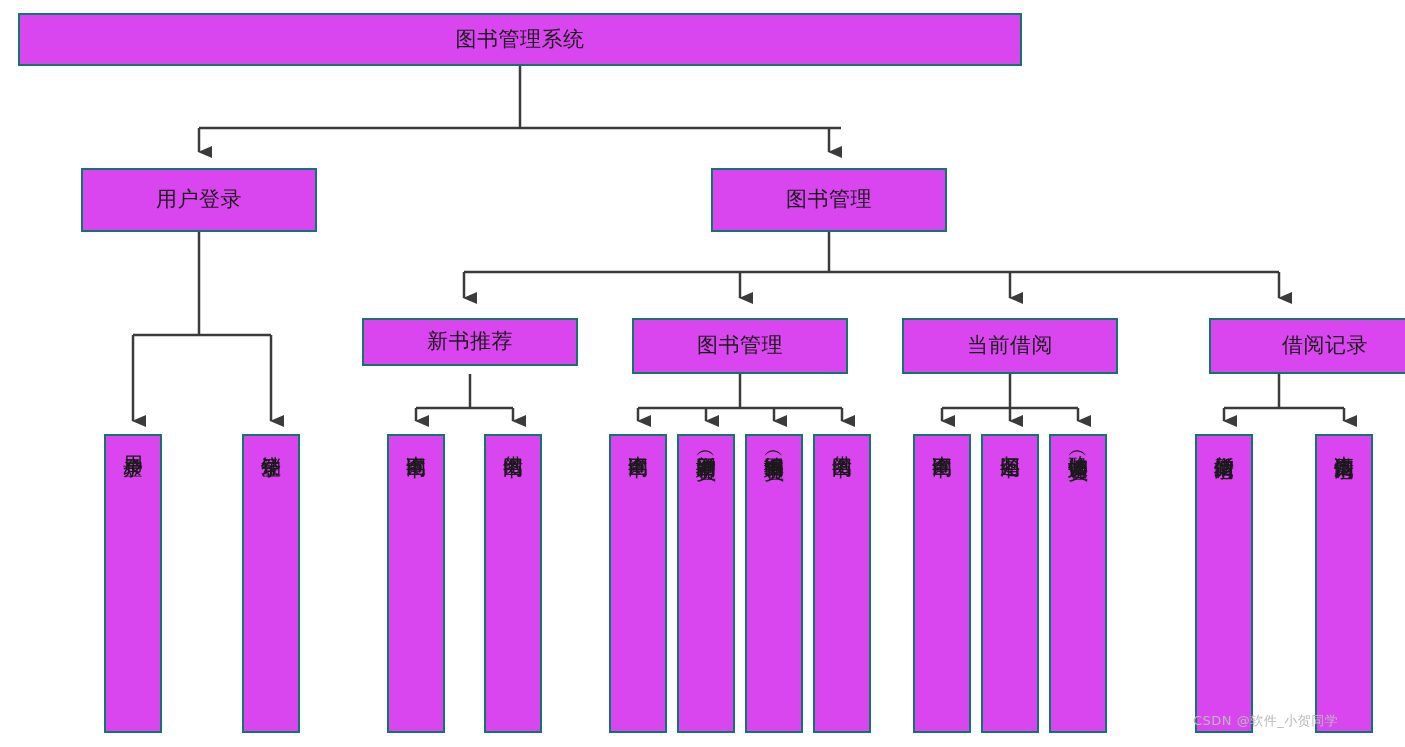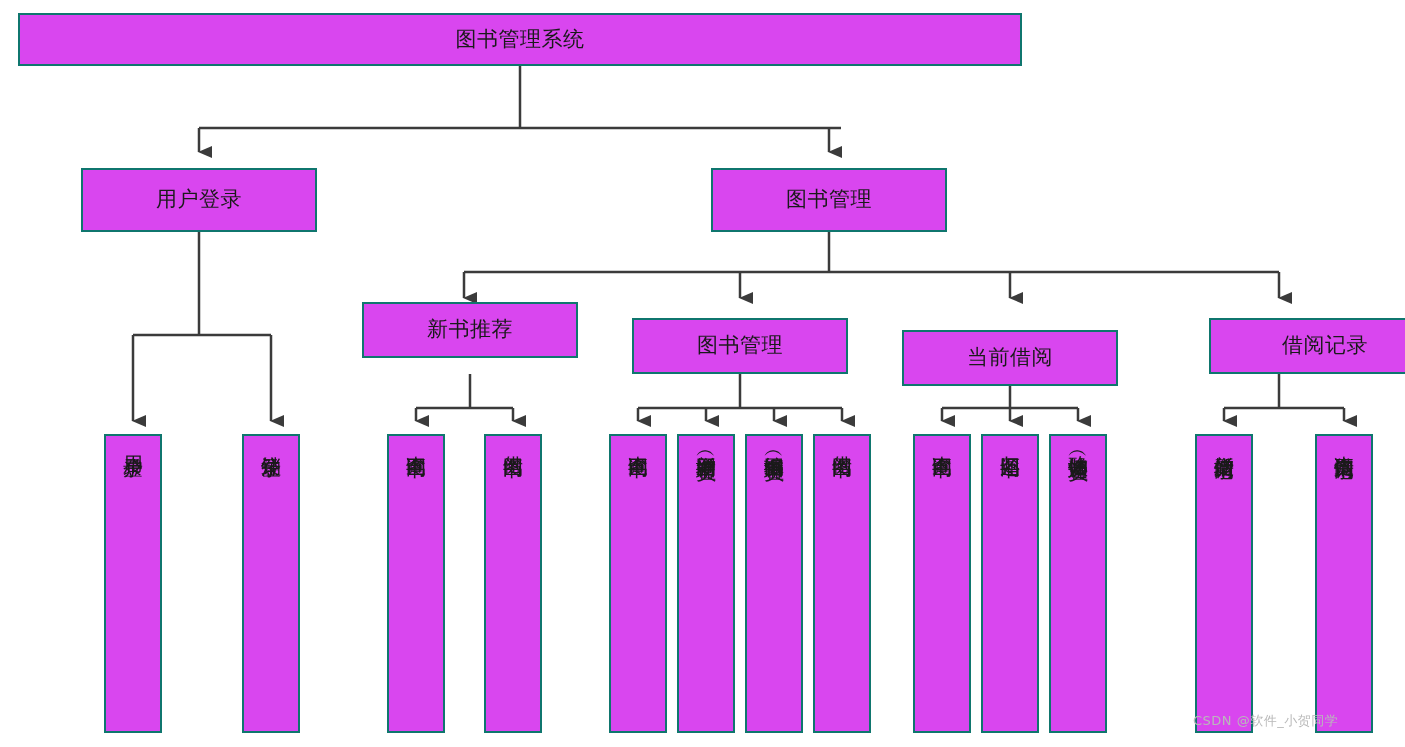--- a/index.html
+++ b/index.html
@@ -125,29 +125,29 @@
   </div>
 
   <div class="node node-h" style="left:81px; top:168px; width:236px; height:64px;">
     <span>用户登录</span>
   </div>
 
   <div class="node node-h" style="left:711px; top:168px; width:236px; height:64px;">
     <span>图书管理</span>
   </div>
 
-  <div class="node node-h" style="left:362px; top:302px; width:216px; height:56px;align-items:center;">
+  <div class="node node-h" style="left:362px; top:318px; width:216px; height:48px;align-items:center;">
     <span>新书推荐</span>
   </div>
 
   <div class="node node-h" style="left:632px; top:318px; width:216px; height:56px;">
     <span>图书管理</span>
   </div>
 
-  <div class="node node-h" style="left:902px; top:318px; width:216px; height:56px;margin-top:12px;">
+  <div class="node node-h" style="left:902px; top:318px; width:216px; height:56px;">
     <span>当前借阅</span>
   </div>
 
   <div class="node node-h" style="left:1209px; top:318px; width:216px; height:56px;padding-left:16px;">
     <span>借阅记录</span>
   </div>
 
   <div class="node node-v" style="left:104px; top:434px; width:58px; height:299px;">
     <span class="vtext">用户登录</span>
   </div>

